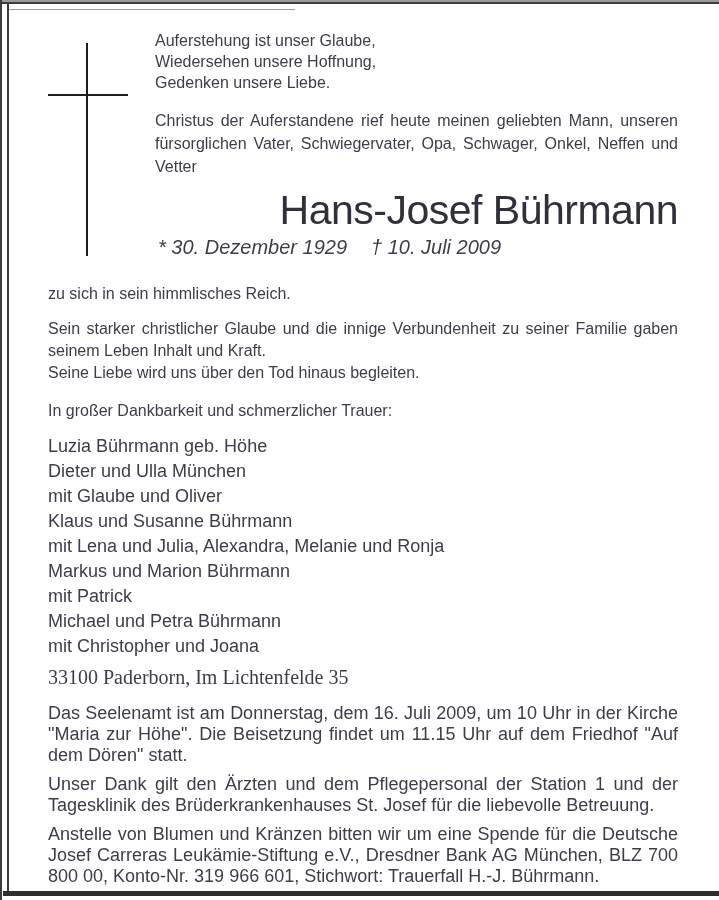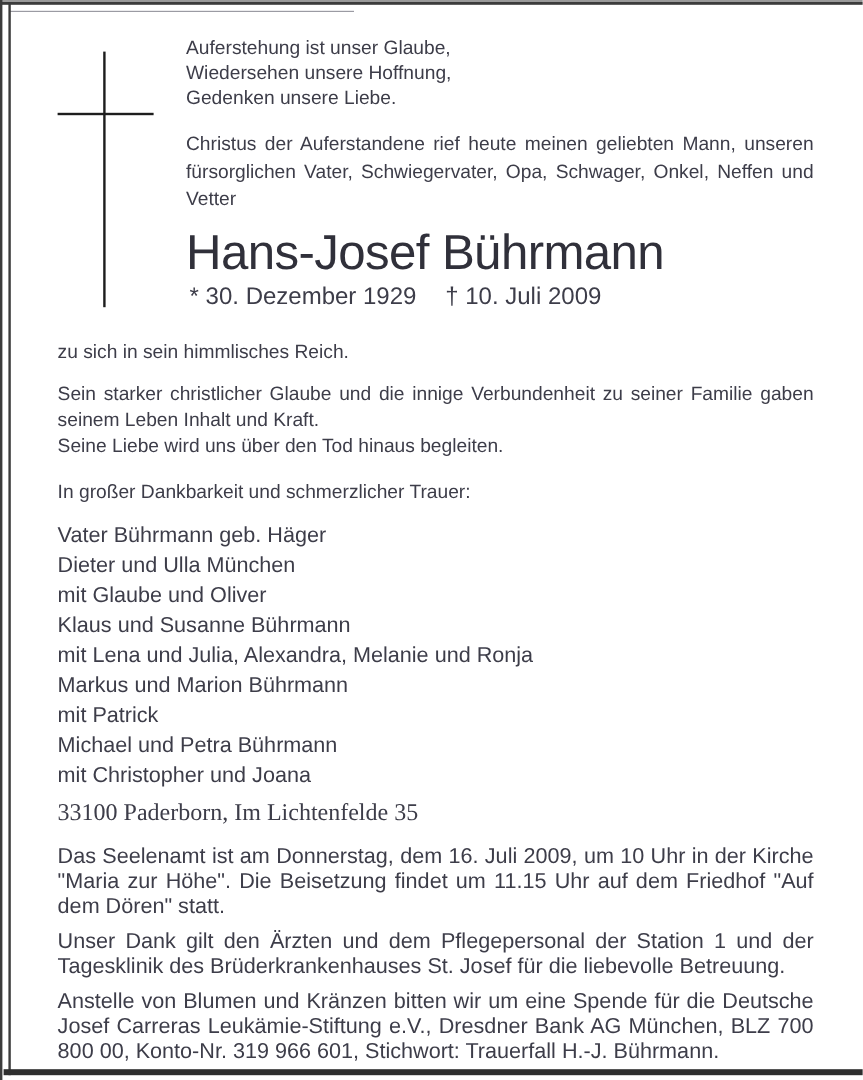--- a/index.html
+++ b/index.html
@@ -25,22 +25,22 @@
   .cross-h { position:absolute; left:48px; top:94px; width:80px; height:2px; background:#1d1d1d; }
 
   
   .content { position:absolute; left:48px; top:30px; width:630px; }
   .indent  { margin-left:107px; }
 
   .verse-line { font-size:16px; line-height:21px; }
   .intro { font-size:16px; line-height:23px; text-align:justify; margin:16px 0 0 0; }
 
   .name  { font-size:41px; line-height:46px; letter-spacing:-0.5px;
-           color:#30303a; margin:9px 0 0 0; font-weight:400; }
-  .dates { font-size:20px; margin:3px 0 0 3px; display:flex; gap:24px; }
+           color:#30303a; margin:9px 0 0 0; font-weight:400;text-align:right; }
+  .dates { font-size:20px; margin:3px 0 0 3px; display:flex; gap:24px;font-style:italic; }
 
   .line-zu       { font-size:16px; line-height:22px; margin-top:24px; }
   .tribute       { margin-top:13px; font-size:16px; line-height:22px; }
   .tribute p     { margin:0; text-align:justify; }
   .mourning-intro{ margin-top:16px; font-size:16px; line-height:22px; }
   .mourners      { margin-top:12px; font-size:18px; line-height:25px; }
   .address       { margin-top:7px; font-size:20px; line-height:22px;font-family:Liberation Serif, serif; }
   .closing       { margin-top:15px; font-size:18px; line-height:21px; }
   .closing p     { margin:0 0 8px 0; text-align:justify; }
 </style>
@@ -78,21 +78,21 @@
   <div class="line-zu">zu sich in sein himmlisches Reich.</div>
 
   <div class="tribute">
     <p>Sein starker christlicher Glaube und die innige Verbundenheit zu seiner Familie gaben seinem Leben Inhalt und Kraft.</p>
     <p>Seine Liebe wird uns über den Tod hinaus begleiten.</p>
   </div>
 
   <div class="mourning-intro">In großer Dankbarkeit und schmerzlicher Trauer:</div>
 
   <div class="mourners">
-    <div>Vater Bührmann geb. Häger</div>
+    <div>Luzia Bührmann geb. Höhe</div>
     <div>Dieter und Ulla München</div>
     <div>mit Glaube und Oliver</div>
     <div>Klaus und Susanne Bührmann</div>
     <div>mit Lena und Julia, Alexandra, Melanie und Ronja</div>
     <div>Markus und Marion Bührmann</div>
     <div>mit Patrick</div>
     <div>Michael und Petra Bührmann</div>
     <div>mit Christopher und Joana</div>
   </div>
 

